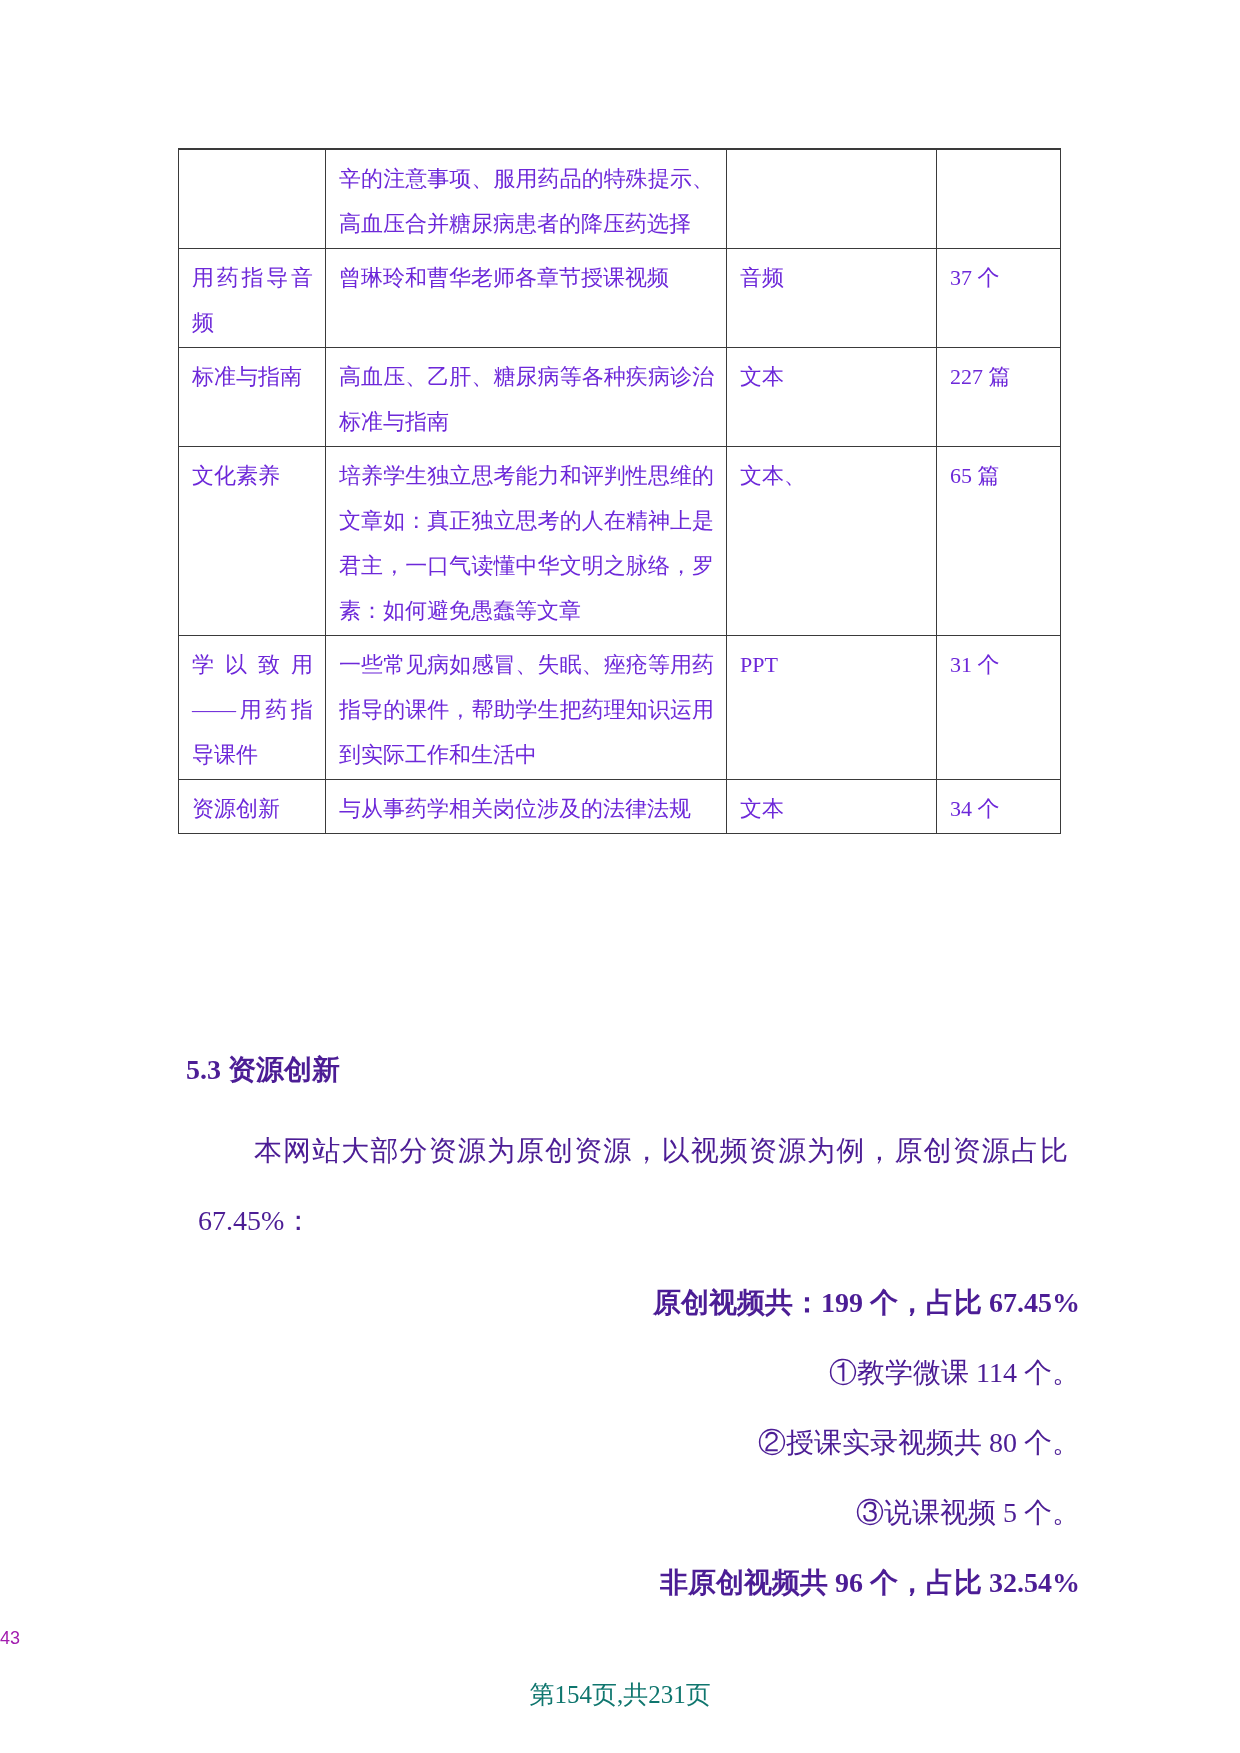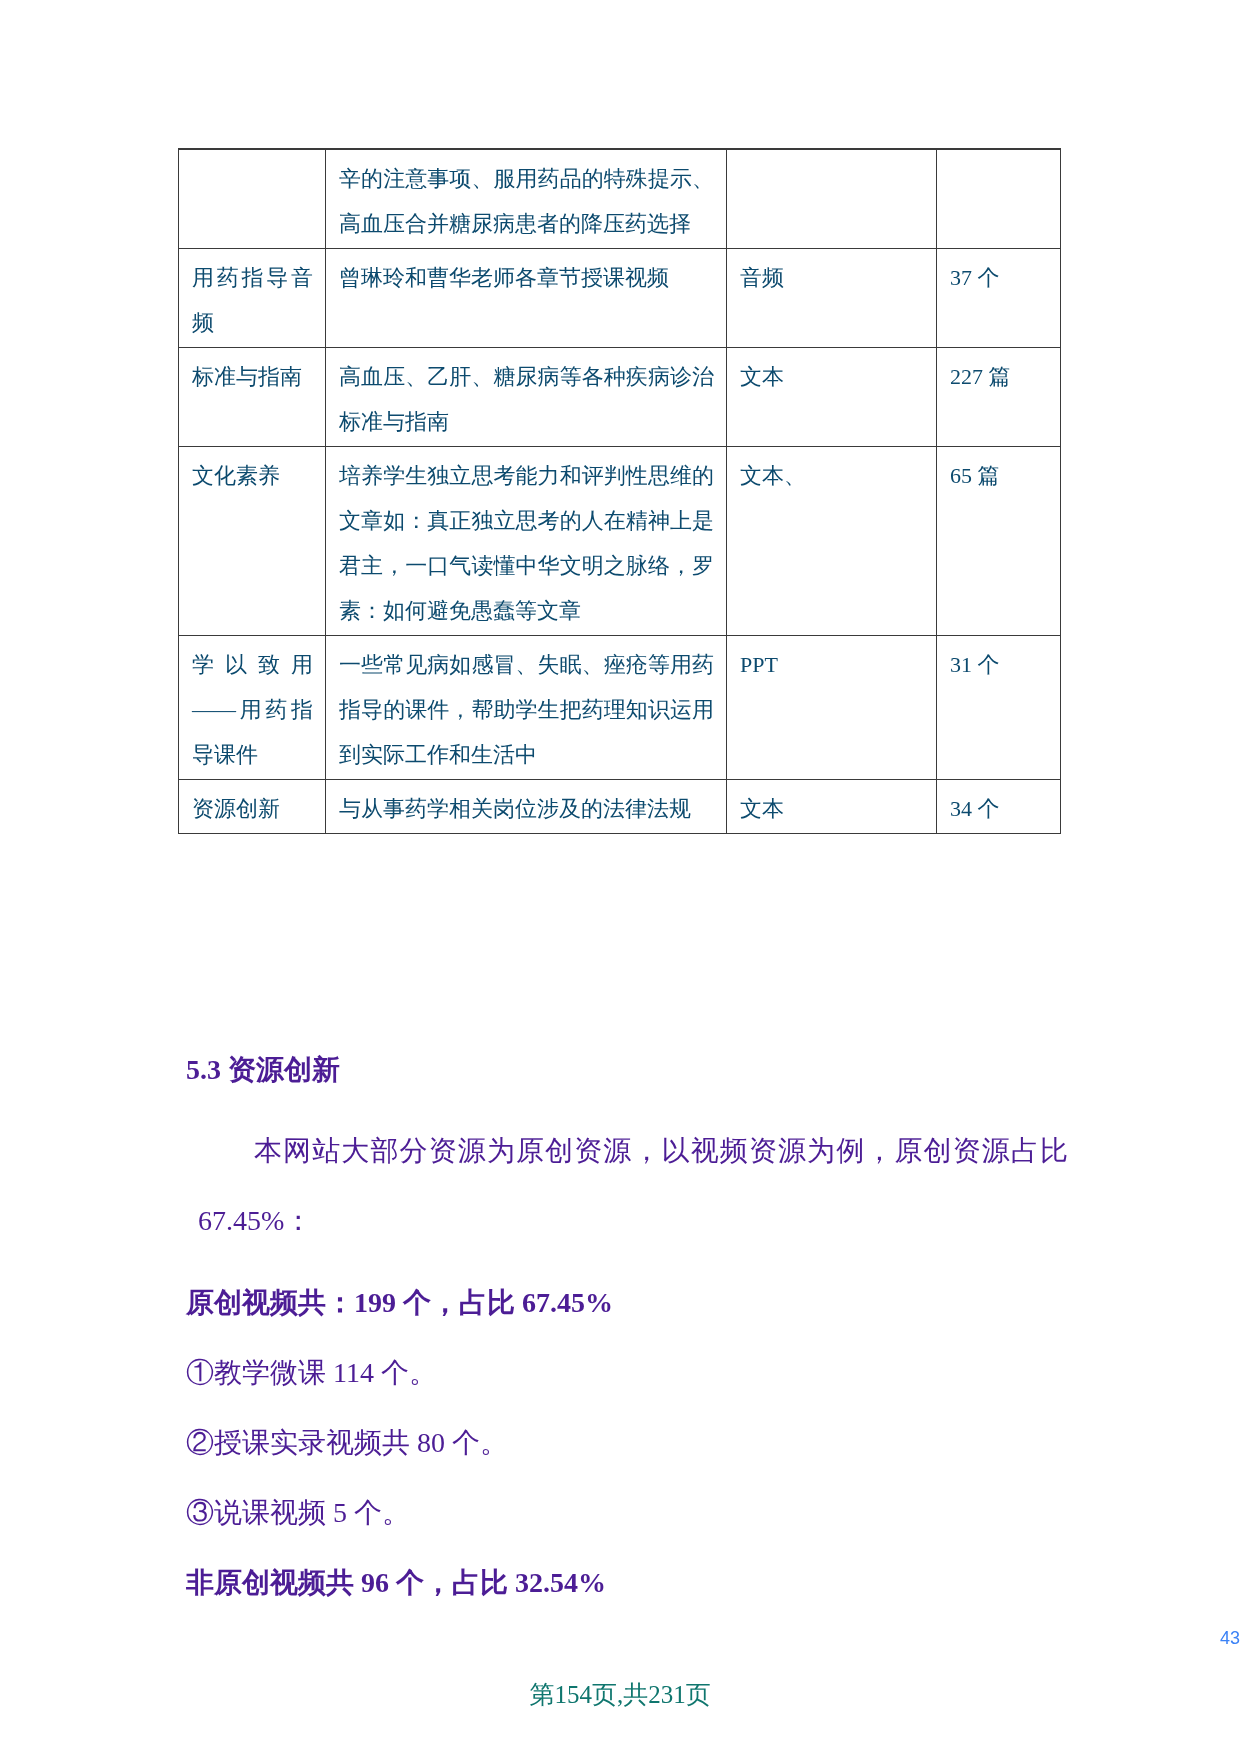--- a/index.html
+++ b/index.html
@@ -18,21 +18,21 @@
     table-layout:fixed;
     width:882px;
     border-top:2px solid #3a3a3a;
   }
   table.res td{
     border:1px solid #3a3a3a;
     vertical-align:top;
     font-size:22px;
     line-height:45px;
     padding:6px 12px 2px 13px;
-    color:#0c4a6e;
+    color:#6d28d9;
     overflow:hidden;
   }
   td.c-cat{text-align:justify;text-justify:inter-character;}
   td.c-desc{text-align:justify;text-justify:inter-character;}
   td.c-type,td.c-count{text-align:left;}
   
   .section{
     position:absolute;left:186px;top:1048px;width:894px;
     font-size:28px;color:#4c1d95;
   }
@@ -45,28 +45,29 @@
   .sec-para{
     margin:12px;
     line-height:70px;
     text-indent:2em;
     text-align:justify;
     text-justify:inter-character;
   }
   .stat-line{
     line-height:70px;
     font-weight:normal;
+    text-align:right;
   }
   .stat-line.bold{font-weight:bold;}
   
   .footer-num{
     position:absolute;left:0;top:1626px;width:100%;
-    text-align:right;
+    text-align:left;
     font-family:"Liberation Sans","DejaVu Sans",sans-serif;
-    font-size:18px;line-height:24px;color:#3b82f6;
+    font-size:18px;line-height:24px;color:#a21caf;
   }
   .footer-label{
     position:absolute;left:0;top:1678px;width:100%;
     text-align:center;
     font-size:25px;line-height:34px;color:#0f766e;
   }
 </style>
 </head>
 <body>
 

